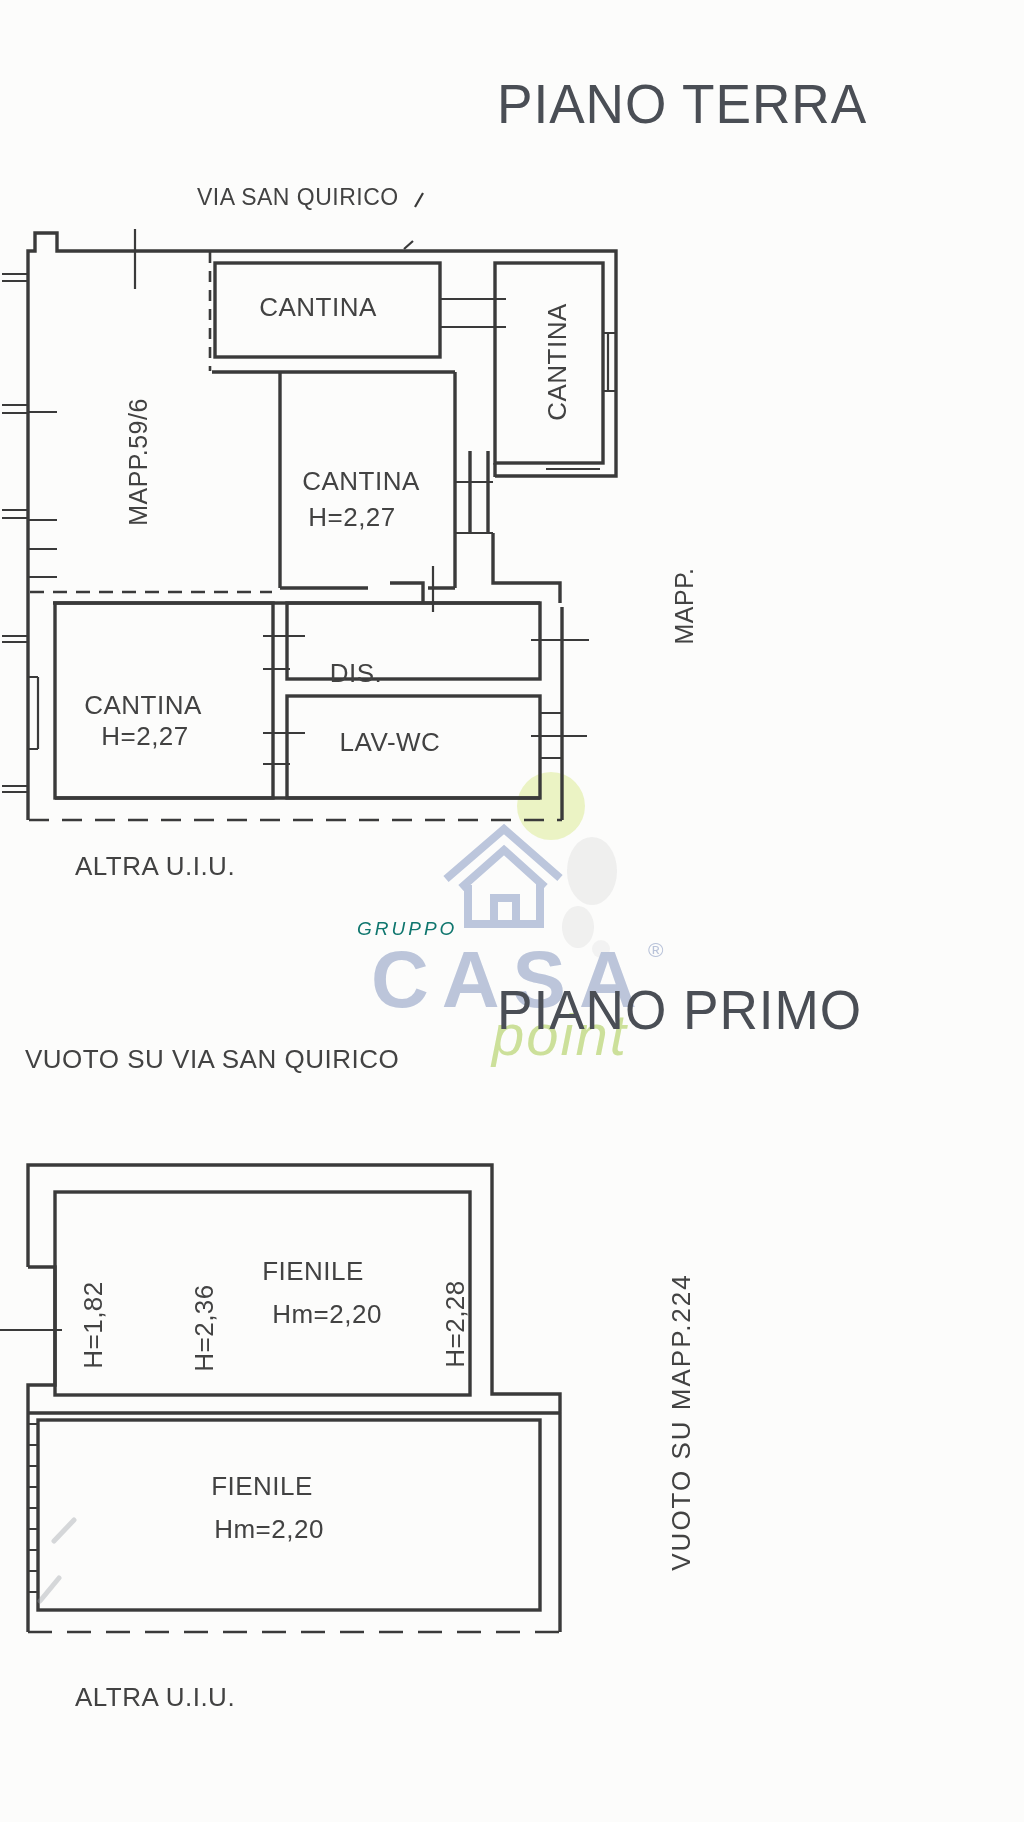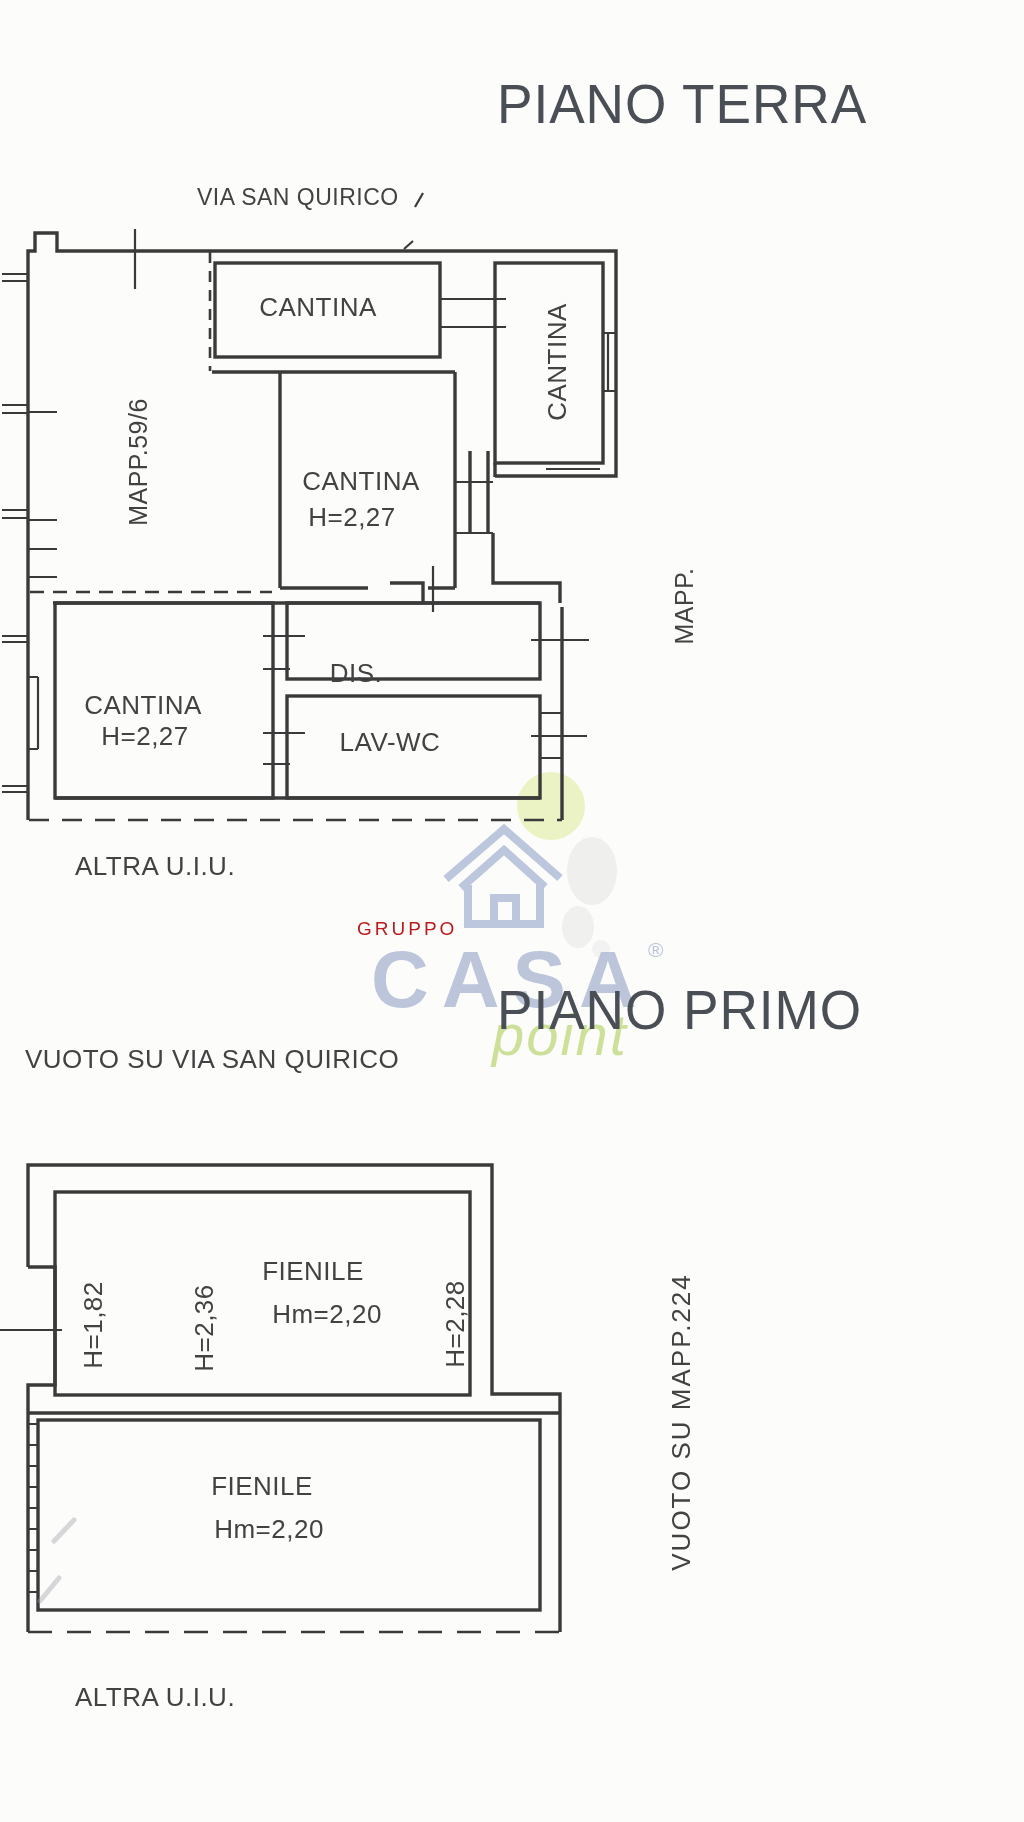--- a/index.html
+++ b/index.html
@@ -16,21 +16,21 @@
     position:absolute;white-space:nowrap;z-index:3;
     font-size:56px;letter-spacing:1px;color:#4a4e55;
     transform:scaleX(.95);transform-origin:left top;line-height:1;
   }
   .lbl{font-size:26px;letter-spacing:.5px;line-height:1;}
   .c{transform:translate(-50%,-50%);}
   .v{transform:translate(-50%,-50%) rotate(-90deg);}
   .ann{font-size:25px;}
   
   .wm-txt{position:absolute;white-space:nowrap;z-index:1;line-height:1;}
-  .wm-gruppo{font-size:19px;letter-spacing:3px;color:#b91c1c;}
+  .wm-gruppo{font-size:19px;letter-spacing:3px;color:#0f766e;font-style:italic;}
   .wm-casa{font-size:80px;font-weight:bold;letter-spacing:13px;color:#b9c3d9;opacity:.95;}
   .wm-reg{font-size:21px;color:#b9c3d9;}
   .wm-point{font-size:58px;font-style:italic;letter-spacing:2px;color:#c9de92;opacity:.92;}
   svg{display:block;}
   .wall{stroke:#3a3a3a;stroke-width:3.4;fill:none;}
   .thin{stroke:#3a3a3a;stroke-width:2.2;fill:none;}
   .dash{stroke:#3a3a3a;stroke-width:2.6;fill:none;}
   .smudge{stroke:#9aa0a8;stroke-width:5;fill:none;opacity:.4;stroke-linecap:round;}
   .house{stroke:#bcc6dc;stroke-width:8;fill:none;}
 </style>

